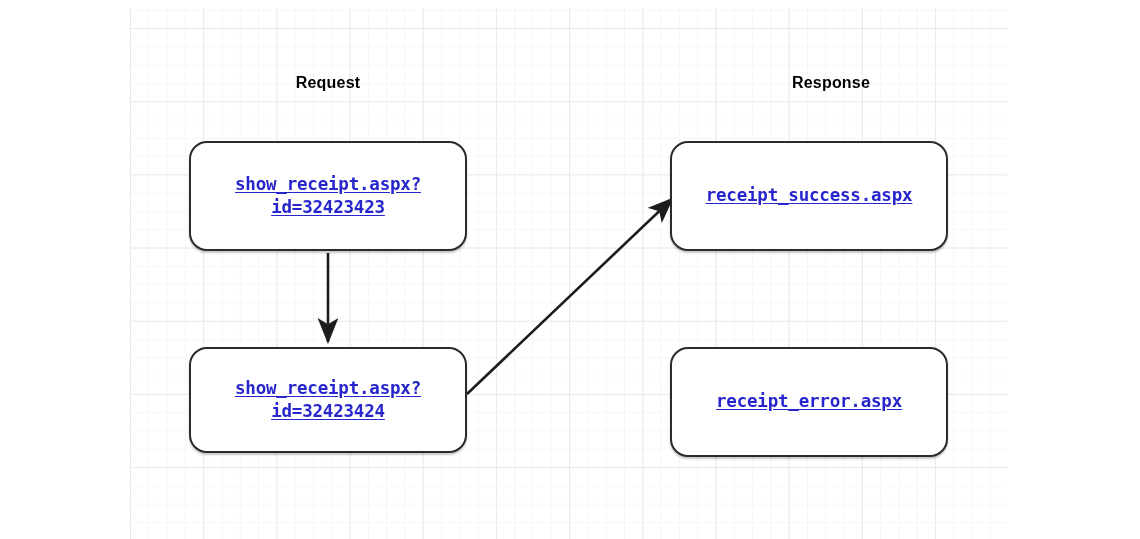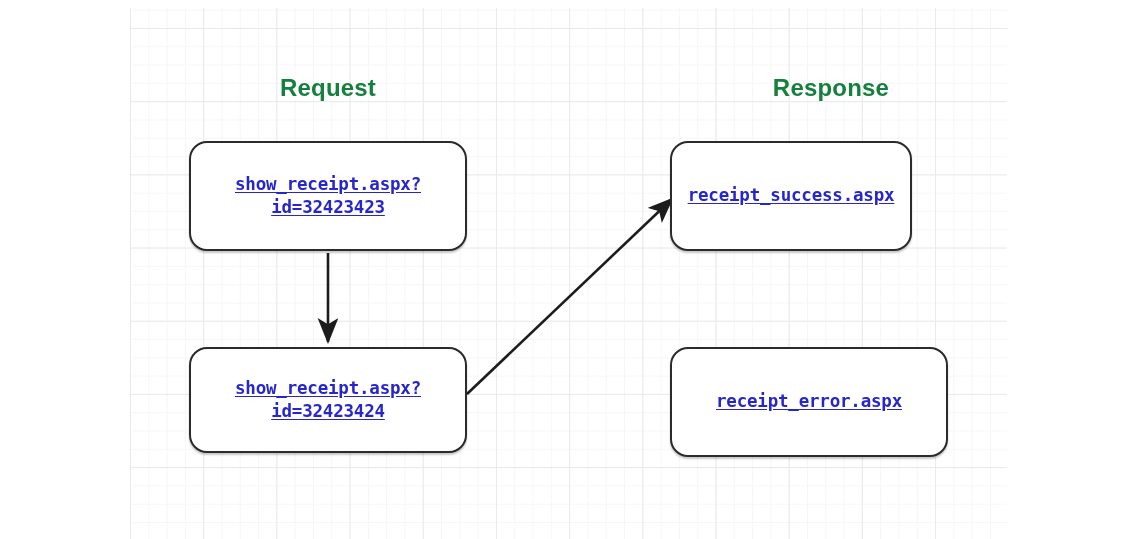--- a/index.html
+++ b/index.html
@@ -37,23 +37,23 @@
   }
   #edges {
     position: absolute;
     left: 0; top: 0;
     width: 1140px;
     height: 539px;
     pointer-events: none;
   }
   .col-title {
     position: absolute;
-    font-size: 24px;
+    font-size: 16px;
     font-weight: bold;
-    color: #15803d;
+    color: #000000;
     letter-spacing: 0.2px;
     text-align: center;
     white-space: nowrap;
   }
   #title-request  { left: 189px; top: 74px; width: 278px; }
   #title-response { left: 692px; top: 74px; width: 278px; }
 
   .node {
     position: absolute;
     box-sizing: border-box;
@@ -72,21 +72,21 @@
     color: #2626cc;
     text-decoration: underline;
     text-underline-offset: 2px;
     text-align: center;
     line-height: 1.32;
     white-space: pre-line;
     letter-spacing: -0.2px;
   }
   #node-req-1 { left: 189px; top: 141px; width: 278px; height: 110px; }
   #node-req-2 { left: 189px; top: 347px; width: 278px; height: 106px; }
-  #node-res-1 { left: 670px; top: 141px; width: 242px; height: 110px; }
+  #node-res-1 { left: 670px; top: 141px; width: 278px; height: 110px; }
   #node-res-2 { left: 670px; top: 347px; width: 278px; height: 110px; }
 </style>
 </head>
 <body>
 
 <div id="canvas">
 
   <div id="grid"></div>
 
   <svg id="edges" viewBox="0 0 1140 539" xmlns="http://www.w3.org/2000/svg">

